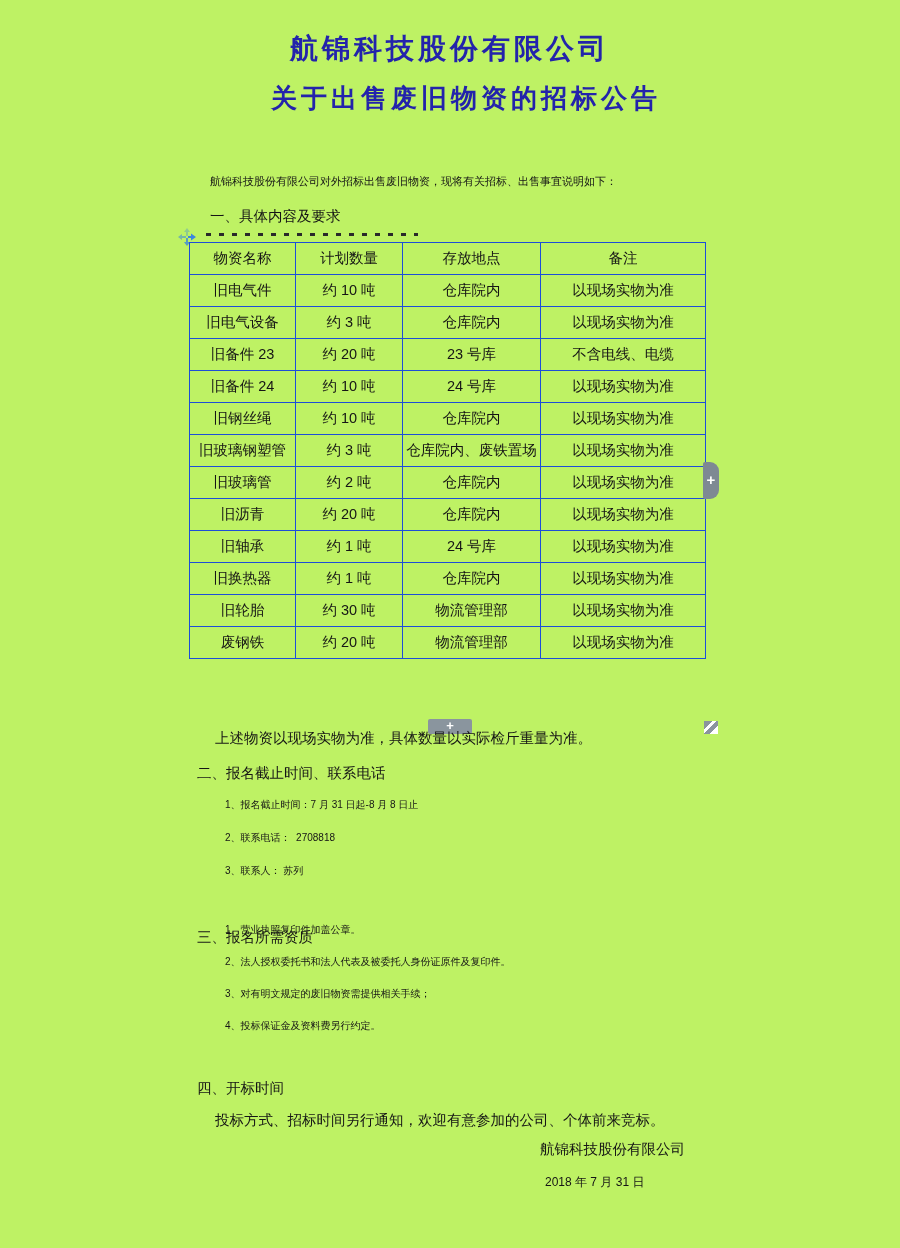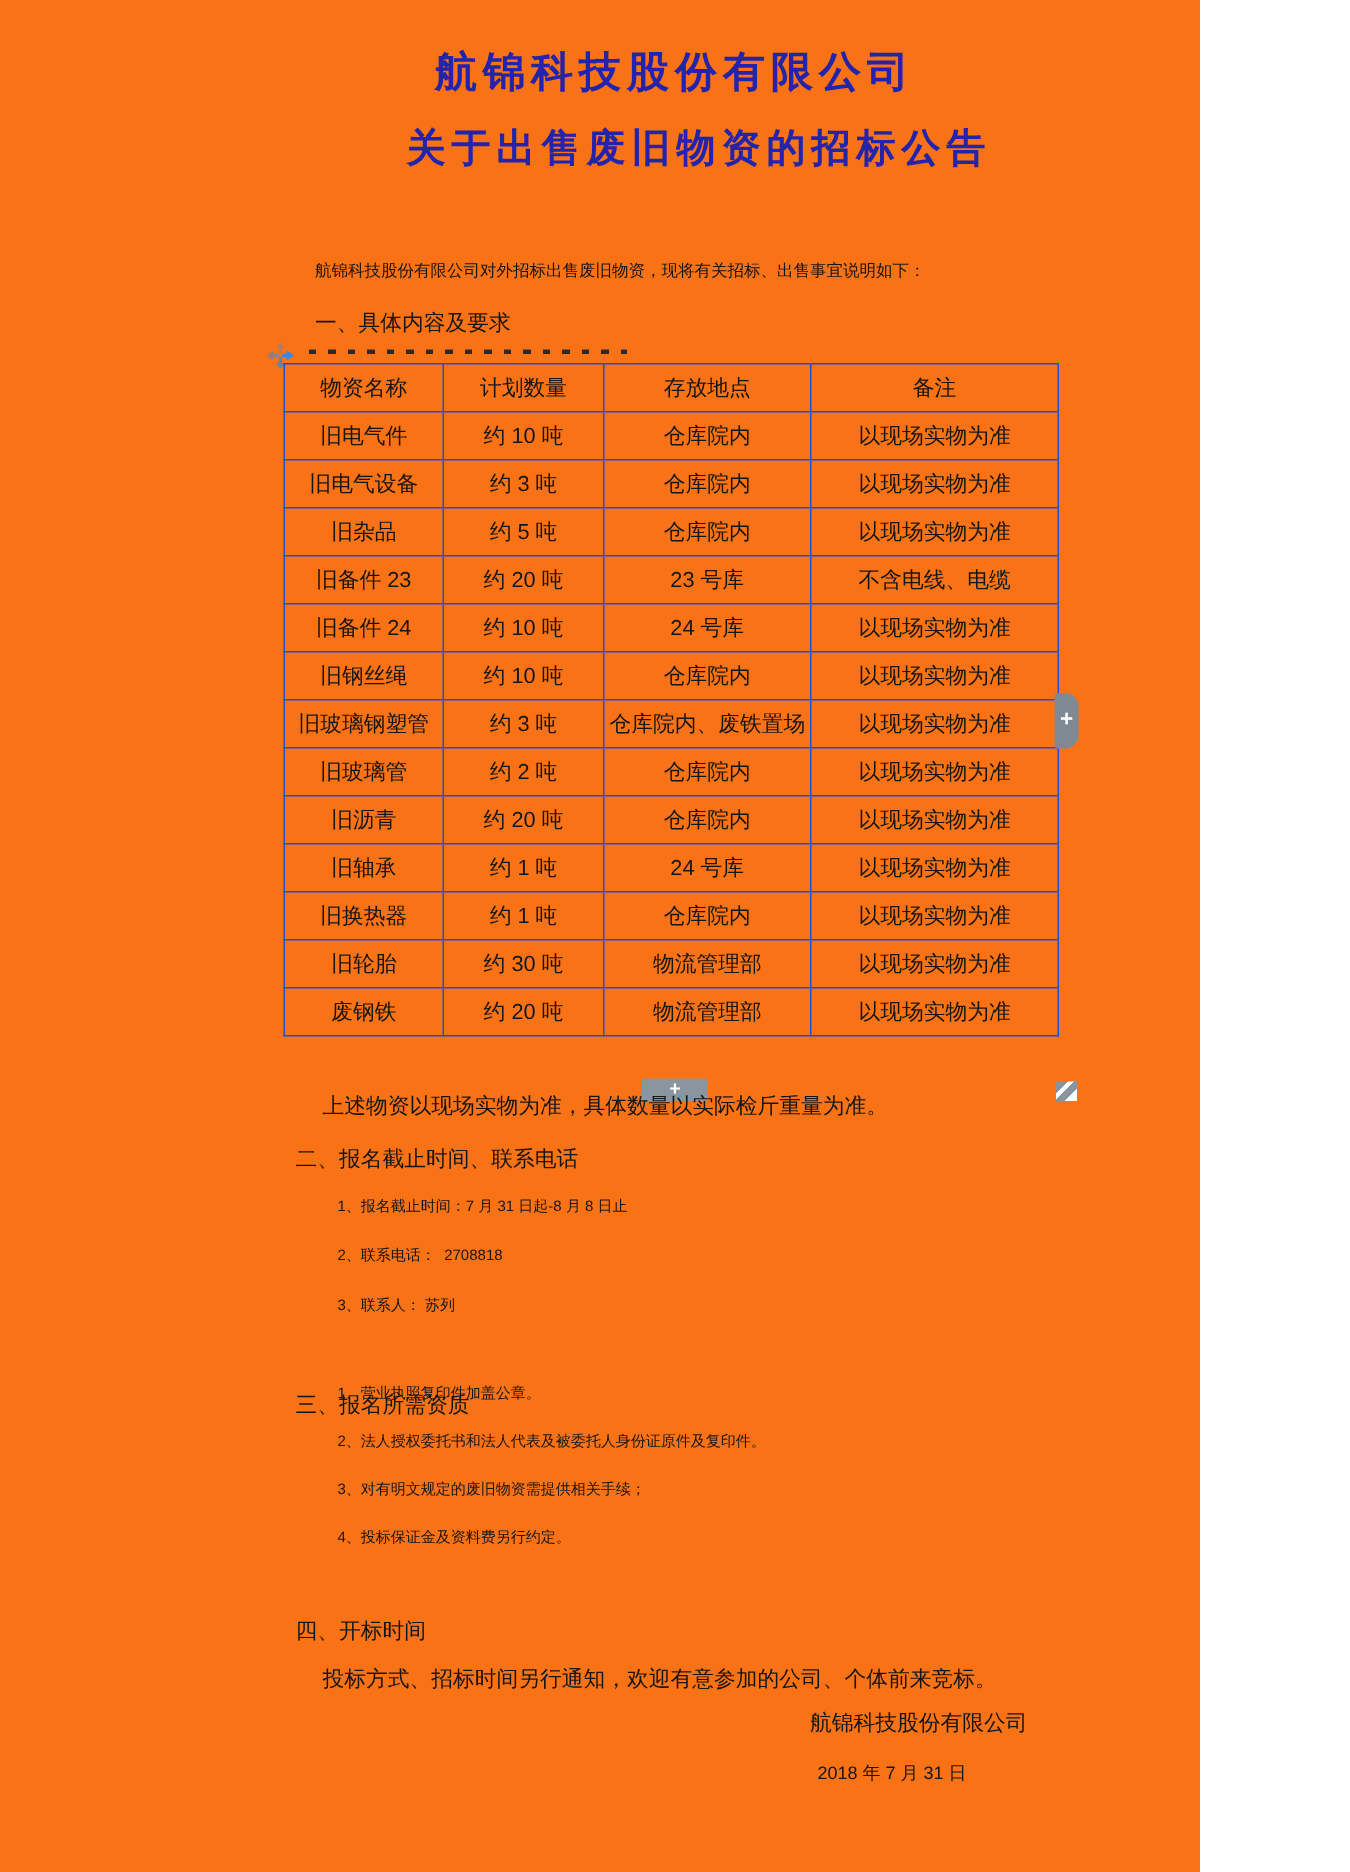--- a/index.html
+++ b/index.html
@@ -1,20 +1,20 @@
 <!DOCTYPE html>
 <html><head>
 <meta charset="utf-8">
 <style>
   html, body { margin: 0; padding: 0; background: #ffffff; }
   .page {
     position: relative;
-    width: 800px;
+    width: 900px;
     height: 1248px;
-    background: #f97316;
+    background: #bef264;
     font-family: "Liberation Sans", sans-serif;
     color: #151515;
     overflow: hidden;
   }
   .doc-title {
     position: absolute;
     top: 33px; left: 0; width: 900px;
     text-align: center;
     font-family: "Liberation Serif", serif;
     font-weight: bold;
@@ -195,26 +195,20 @@
           <td>以现场实物为准</td>
         </tr>
 
         <tr>
           <td>旧电气设备</td>
           <td>约 3 吨</td>
           <td>仓库院内</td>
           <td>以现场实物为准</td>
         </tr>
 
-        <tr>
-          <td>旧杂品</td>
-          <td>约 5 吨</td>
-          <td>仓库院内</td>
-          <td>以现场实物为准</td>
-        </tr>
 
         <tr>
           <td>旧备件 23</td>
           <td>约 20 吨</td>
           <td>23 号库</td>
           <td>不含电线、电缆</td>
         </tr>
 
         <tr>
           <td>旧备件 24</td>

